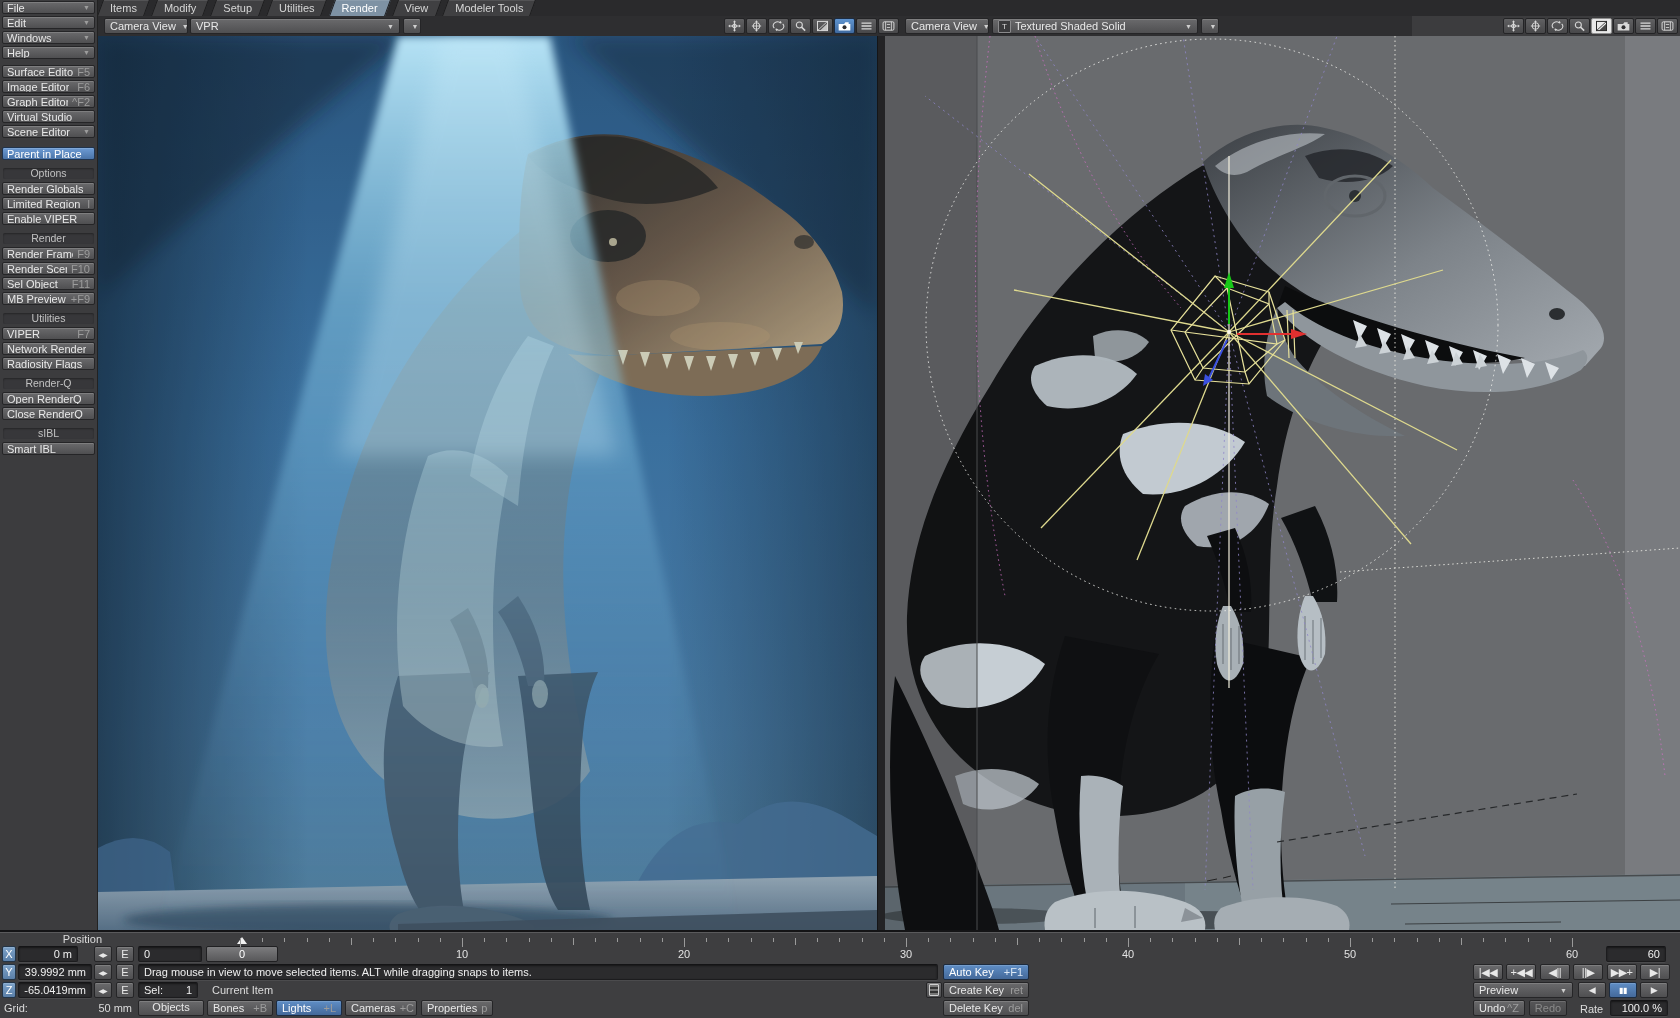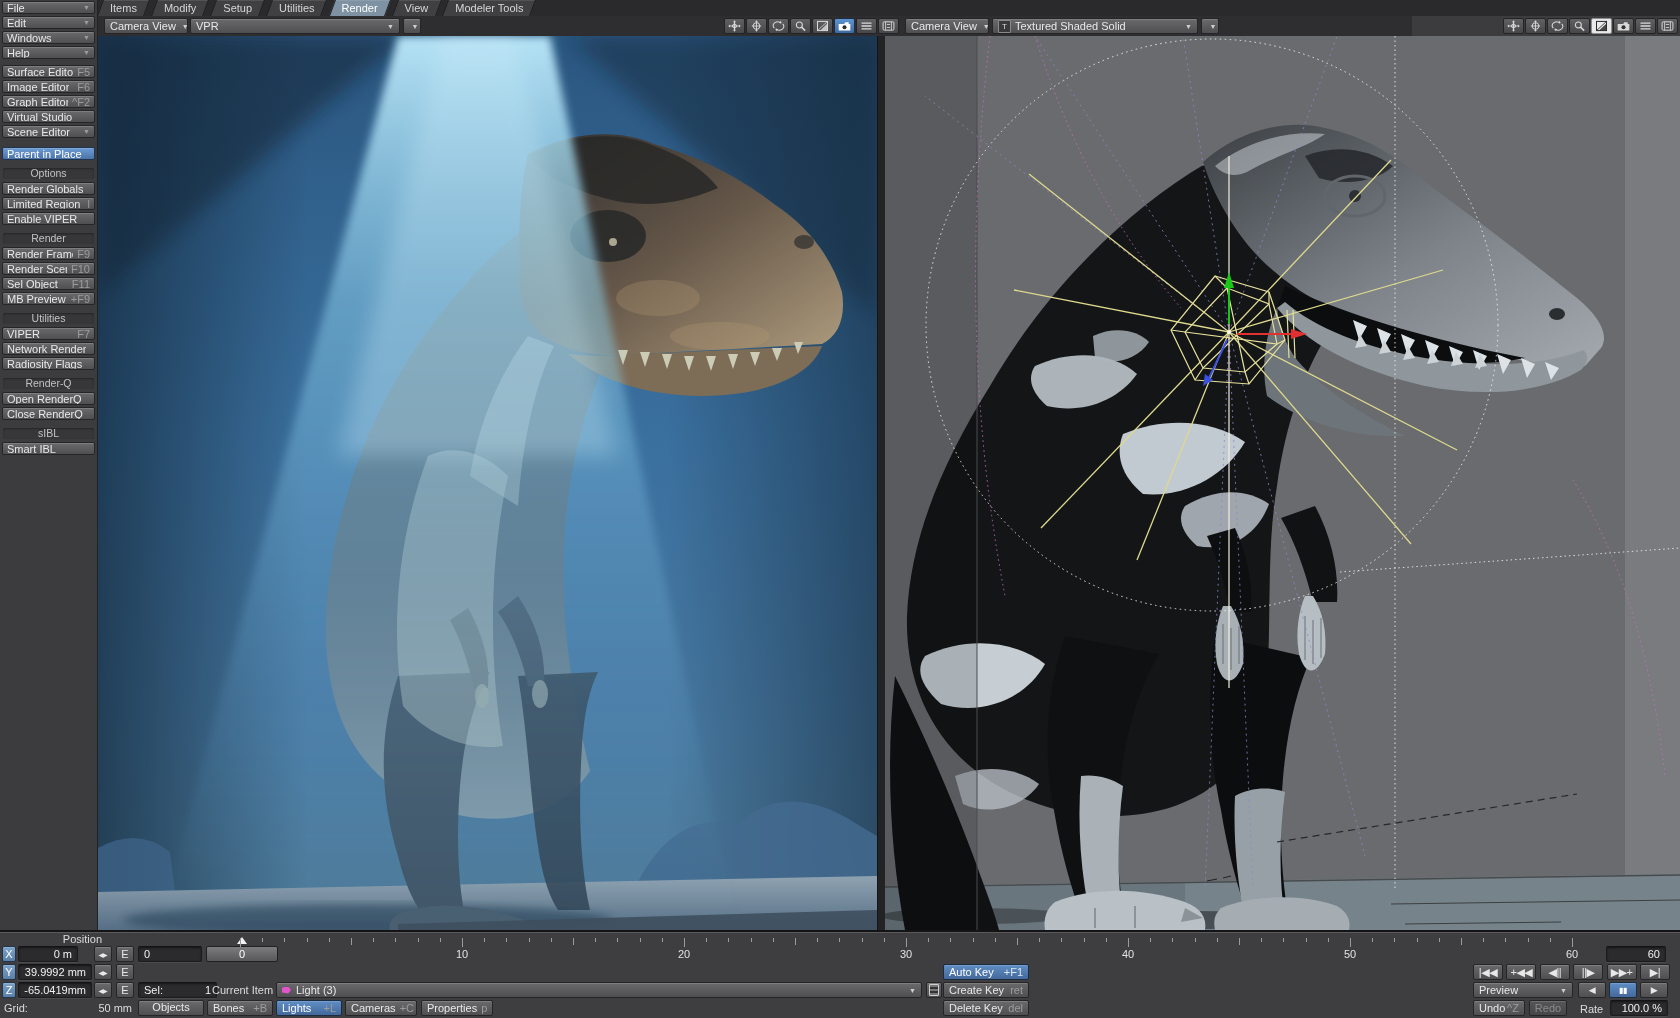--- a/index.html
+++ b/index.html
@@ -625,39 +625,35 @@
 
     <div class="b axisb" style="left:2px;top:14px">X</div>
     <div class="f num" style="left:18px;top:14px;width:60px">0 m</div>
     <div class="b" style="left:94px;top:14px;width:18px;justify-content:center;font-size:6px">◀▶</div>
     <div class="b" style="left:116px;top:14px;width:18px;justify-content:center">E</div>
 
     <div class="b axisb" style="left:2px;top:32px">Y</div>
     <div class="f num" style="left:18px;top:32px;width:74px">39.9992 mm</div>
     <div class="b" style="left:94px;top:32px;width:18px;justify-content:center;font-size:6px">◀▶</div>
     <div class="b" style="left:116px;top:32px;width:18px;justify-content:center">E</div>
+    <div class="f" style="left:138px;top:32px;width:800px">Drag mouse in view to move selected items. ALT while dragging snaps to items.</div>
     <div class="b blue" style="left:943px;top:32px;width:86px">
       <span>Auto Key</span>
         <span class="sc" style="color:#dce8f5">+F1</span>
     </div>
 
     <div class="b axisb" style="left:2px;top:50px">Z</div>
     <div class="f num" style="left:18px;top:50px;width:74px">-65.0419mm</div>
     <div class="b" style="left:94px;top:50px;width:18px;justify-content:center;font-size:6px">◀▶</div>
     <div class="b" style="left:116px;top:50px;width:18px;justify-content:center">E</div>
-    <div class="f" style="left:138px;top:50px;width:79px">
+    <div class="f" style="left:138px;top:50px;width:60px">
       <span>Sel:</span>
         <span style="margin-left:auto">1</span>
     </div>
     <div class="plain" style="left:212px;top:52px">Current Item</div>
-    <div class="b" style="left:276px;top:50px;width:646px">
-      <span class="lightic"></span>
-      <span>Light (3)</span>
-      <span class="arrow" style="margin-left:auto">▼</span>
-    </div>
     <div class="b" style="left:926px;top:50px;width:16px;justify-content:center;padding:0">
       <span class="filmic"></span>
     </div>
     <div class="b" style="left:943px;top:50px;width:86px">
       <span>Create Key</span>
         <span class="sc">ret</span>
     </div>
 
     <div class="plain" style="left:4px;top:70px;width:128px;display:flex">
       <span>Grid:</span>

